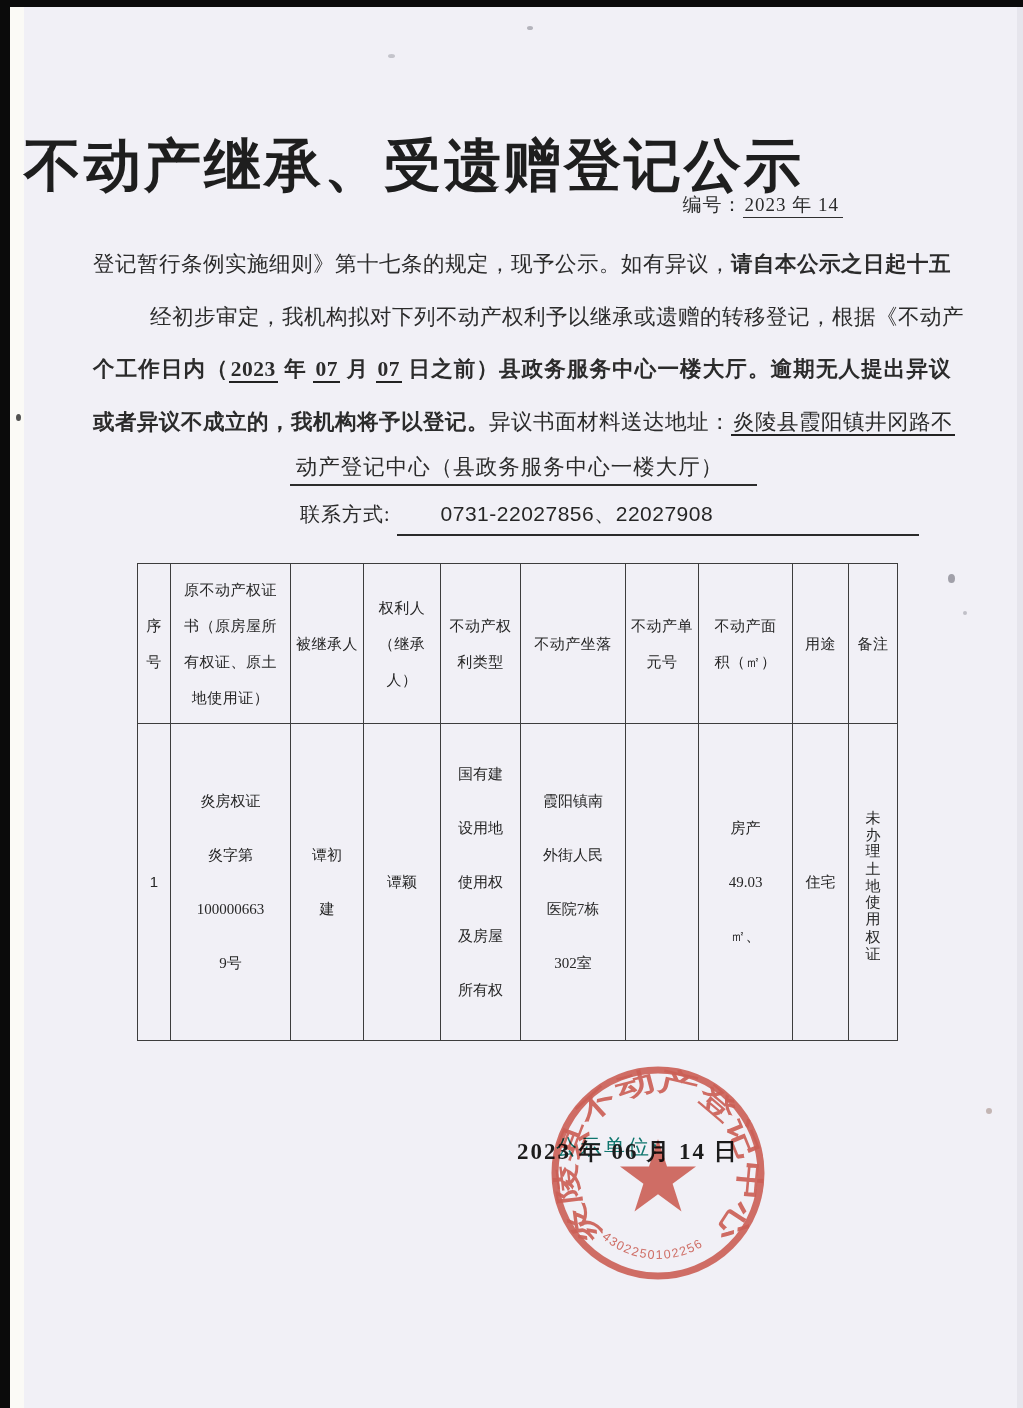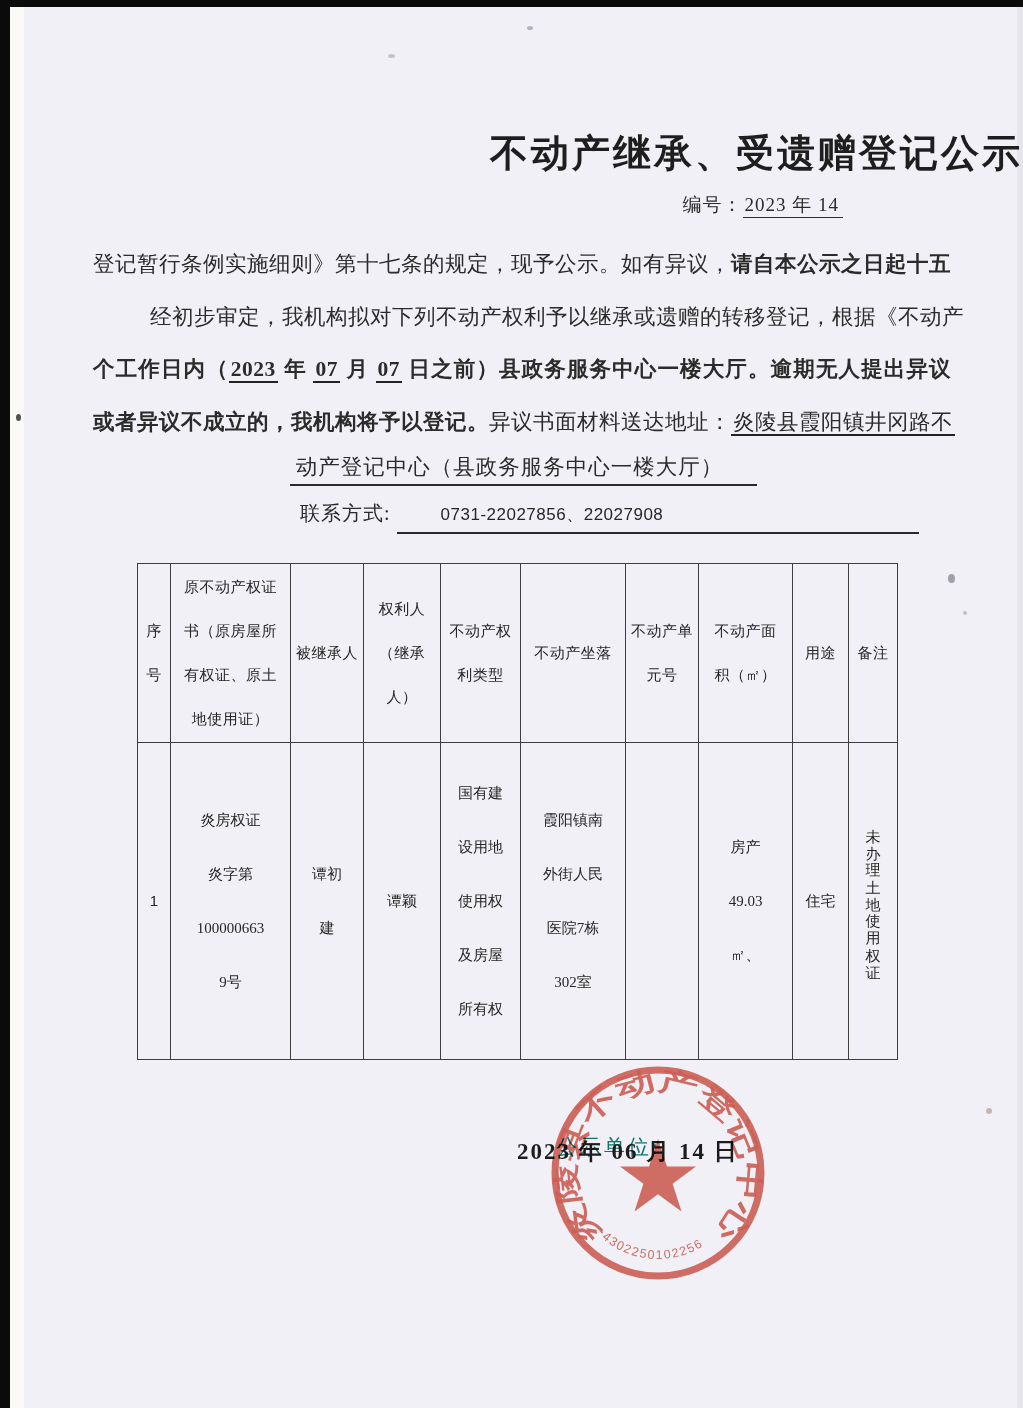--- a/index.html
+++ b/index.html
@@ -10,21 +10,21 @@
     color:#2b2b2b;
   }
   
   .edge-top   { position:absolute; left:0; top:0; width:1023px; height:7px; background:#0b0b0b; }
   .edge-left  { position:absolute; left:0; top:0; width:10px; height:1408px; background:#0b0b0b; }
   .paper-edge { position:absolute; left:10px; top:7px; width:14px; height:1401px; background:#fbfaf6; }
   .edge-right { position:absolute; right:0; top:7px; width:6px; height:1401px; background:#e6e5ec; }
 
   .title {
     position:absolute; left:24px; top:128px; width:999px; margin:0;
-    text-align:right; font-size:38px; font-weight:bold; letter-spacing:3px; color:#1e1e1e;
+    text-align:left; font-size:57px; font-weight:bold; letter-spacing:3px; color:#1e1e1e;
   }
   .doc-no {
     position:absolute; top:192px; right:180px; font-size:19px; letter-spacing:1px;
   }
   .doc-no .u { border-bottom:1.5px solid #2f2f2f; padding:0 4px 2px 2px; }
 
   .para { position:absolute; left:93px; top:238px; width:858px; }
   .pline {
     font-size:21.5px; line-height:52.5px; height:52.5px; letter-spacing:.5px;
     text-align:justify; text-align-last:justify; text-justify:inter-character;
@@ -38,32 +38,32 @@
     position:absolute; left:24px; top:452px; width:999px; text-align:center;
     font-size:21.5px; letter-spacing:1px;
   }
   .center-line .un5 { border-bottom:2px solid #2c2c2c; padding:0 34px 5px 6px;margin-top:32px; }
 
   .contact { position:absolute; left:300px; top:500px; font-size:20px; }
   .contact .lbl { letter-spacing:1px; }
   .contact .val {
     display:inline-block; width:478px; border-bottom:2.5px solid #2a2a2a;
     padding:0 0 6px 44px; margin-left:6px; white-space:nowrap;
-    font-family:"Liberation Sans", sans-serif; font-size:17px; letter-spacing:.5px; color:#262626;
+    font-family:"Liberation Sans", sans-serif; font-size:21px; letter-spacing:.5px; color:#262626;
   }
 
   table.doc-table {
     position:absolute; left:137px; top:563px; width:760px;
     border-collapse:collapse; table-layout:fixed; font-size:15px; color:#262626;
   }
   .doc-table td {
     border:1.6px solid #3d3d3d; text-align:center; vertical-align:middle;
     padding:1px; white-space:pre-line; overflow:hidden;
   }
-  .doc-table tr.hrow td { height:157px; line-height:44px; letter-spacing:.5px;margin-left:8px; }
+  .doc-table tr.hrow td { height:157px; line-height:36px; letter-spacing:.5px;margin-left:8px; }
   .doc-table tr.drow td { height:314px; line-height:54px; }
   .vtext {
     writing-mode:vertical-rl; text-orientation:upright;
     letter-spacing:17px; line-height:20px; margin:0 auto; white-space:normal;
     display:inline-block; padding-top:6px;
   }
   .num { font-family:"Liberation Sans", sans-serif; }
 
   .unit-label { position:absolute; left:556px; top:1133px; font-size:21px; letter-spacing:3px; color:#0f766e; }
   .date-line  { position:absolute; left:517px; top:1136px; font-size:23px; letter-spacing:2px; color:#1c1c1c; font-weight:600; }

